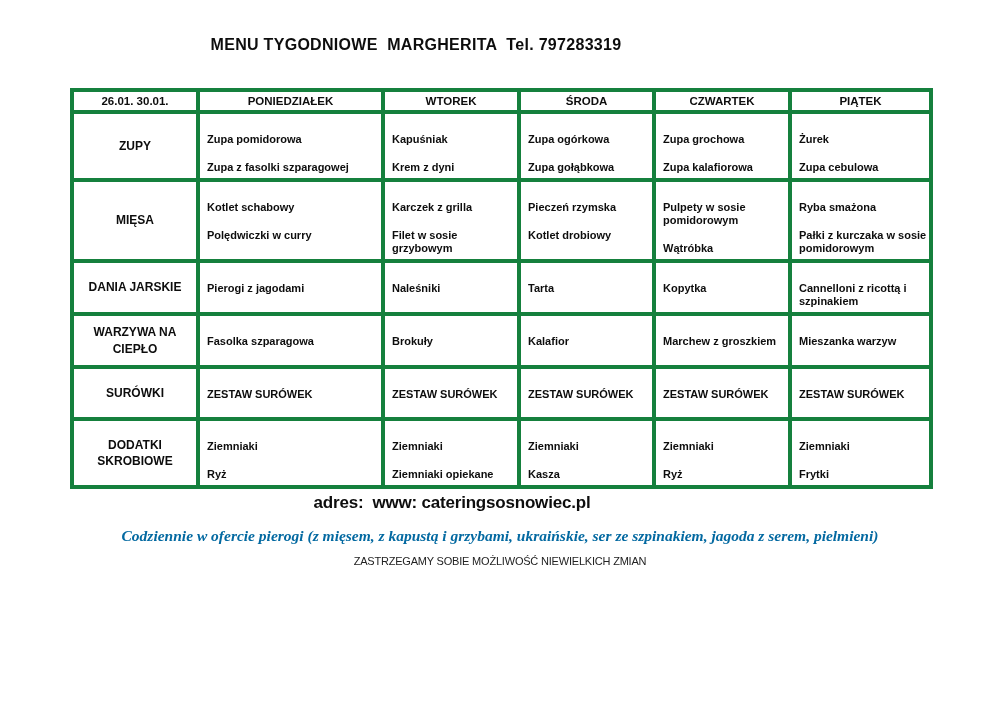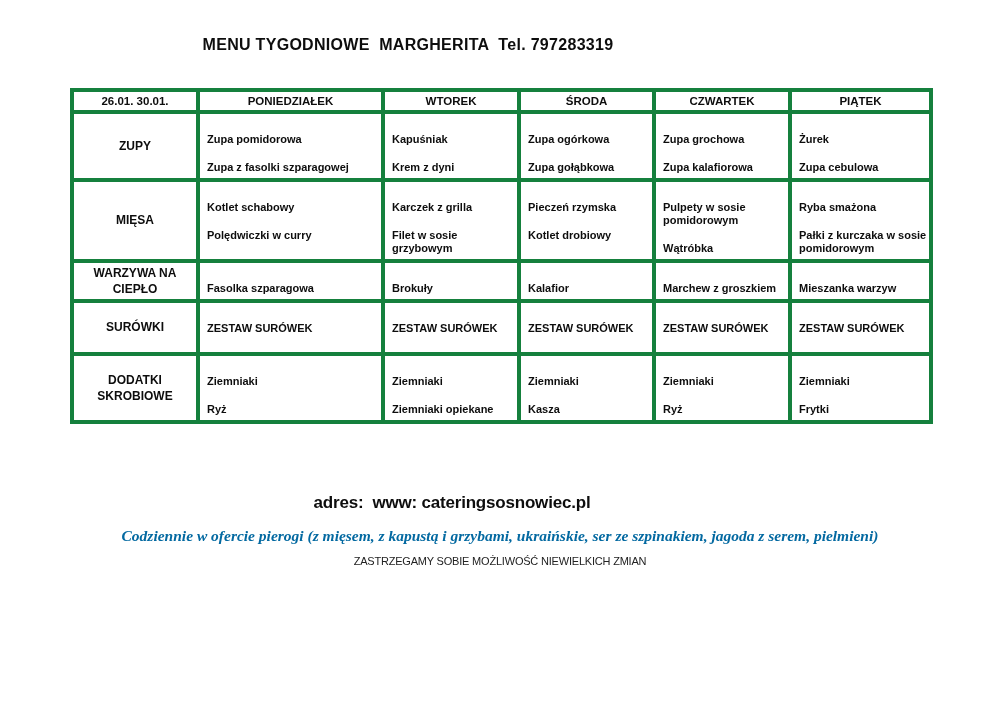--- a/index.html
+++ b/index.html
@@ -2,21 +2,21 @@
 <html><head>
 <meta charset="utf-8">
 <style>
   html,body{margin:0;padding:0;}
   body{
     width:1000px;height:707px;position:relative;background:#ffffff;
     font-family:"Liberation Sans","DejaVu Sans",sans-serif;color:#111;
     overflow:hidden;
   }
   .page-title{
-    position:absolute;top:36px;left:4px;width:808px;text-align:center;
+    position:absolute;top:36px;left:12px;width:808px;text-align:center;
     font-size:16px;font-weight:bold;letter-spacing:.3px;white-space:pre;color:#0d0d0d;
   }
   table.menu{
     position:absolute;top:88px;left:70px;border-collapse:collapse;table-layout:fixed;
     border:1px solid #3c3c3c;border-bottom:2px solid #3c3c3c;
   }
   table.menu th,table.menu td{border:4px solid #15803d;}
   thead tr{height:22px;}
   thead th{
     font-size:11.5px;font-weight:bold;text-align:center;padding:1px 2px;color:#0d0d0d;
@@ -118,20 +118,38 @@
         <td class="dish">
           <div class="item">Pulpety w sosie pomidorowym</div>
           <div class="item">Wątróbka</div>
         </td>
         <td class="dish">
           <div class="item">Ryba smażona</div>
           <div class="item">Pałki z kurczaka w sosie pomidorowym</div>
         </td>
       </tr>
       <tr>
+        <td class="cat">DANIA JARSKIE</td>
+        <td class="dish">
+          <div class="item">Pierogi z jagodami</div>
+        </td>
+        <td class="dish">
+          <div class="item">Naleśniki</div>
+        </td>
+        <td class="dish">
+          <div class="item">Tarta</div>
+        </td>
+        <td class="dish">
+          <div class="item">Kopytka</div>
+        </td>
+        <td class="dish">
+          <div class="item">Cannelloni z ricottą i szpinakiem</div>
+        </td>
+      </tr>
+      <tr>
         <td class="cat">WARZYWA NA CIEPŁO</td>
         <td class="dish">
           <div class="item">Fasolka szparagowa</div>
         </td>
         <td class="dish">
           <div class="item">Brokuły</div>
         </td>
         <td class="dish">
           <div class="item">Kalafior</div>
         </td>

